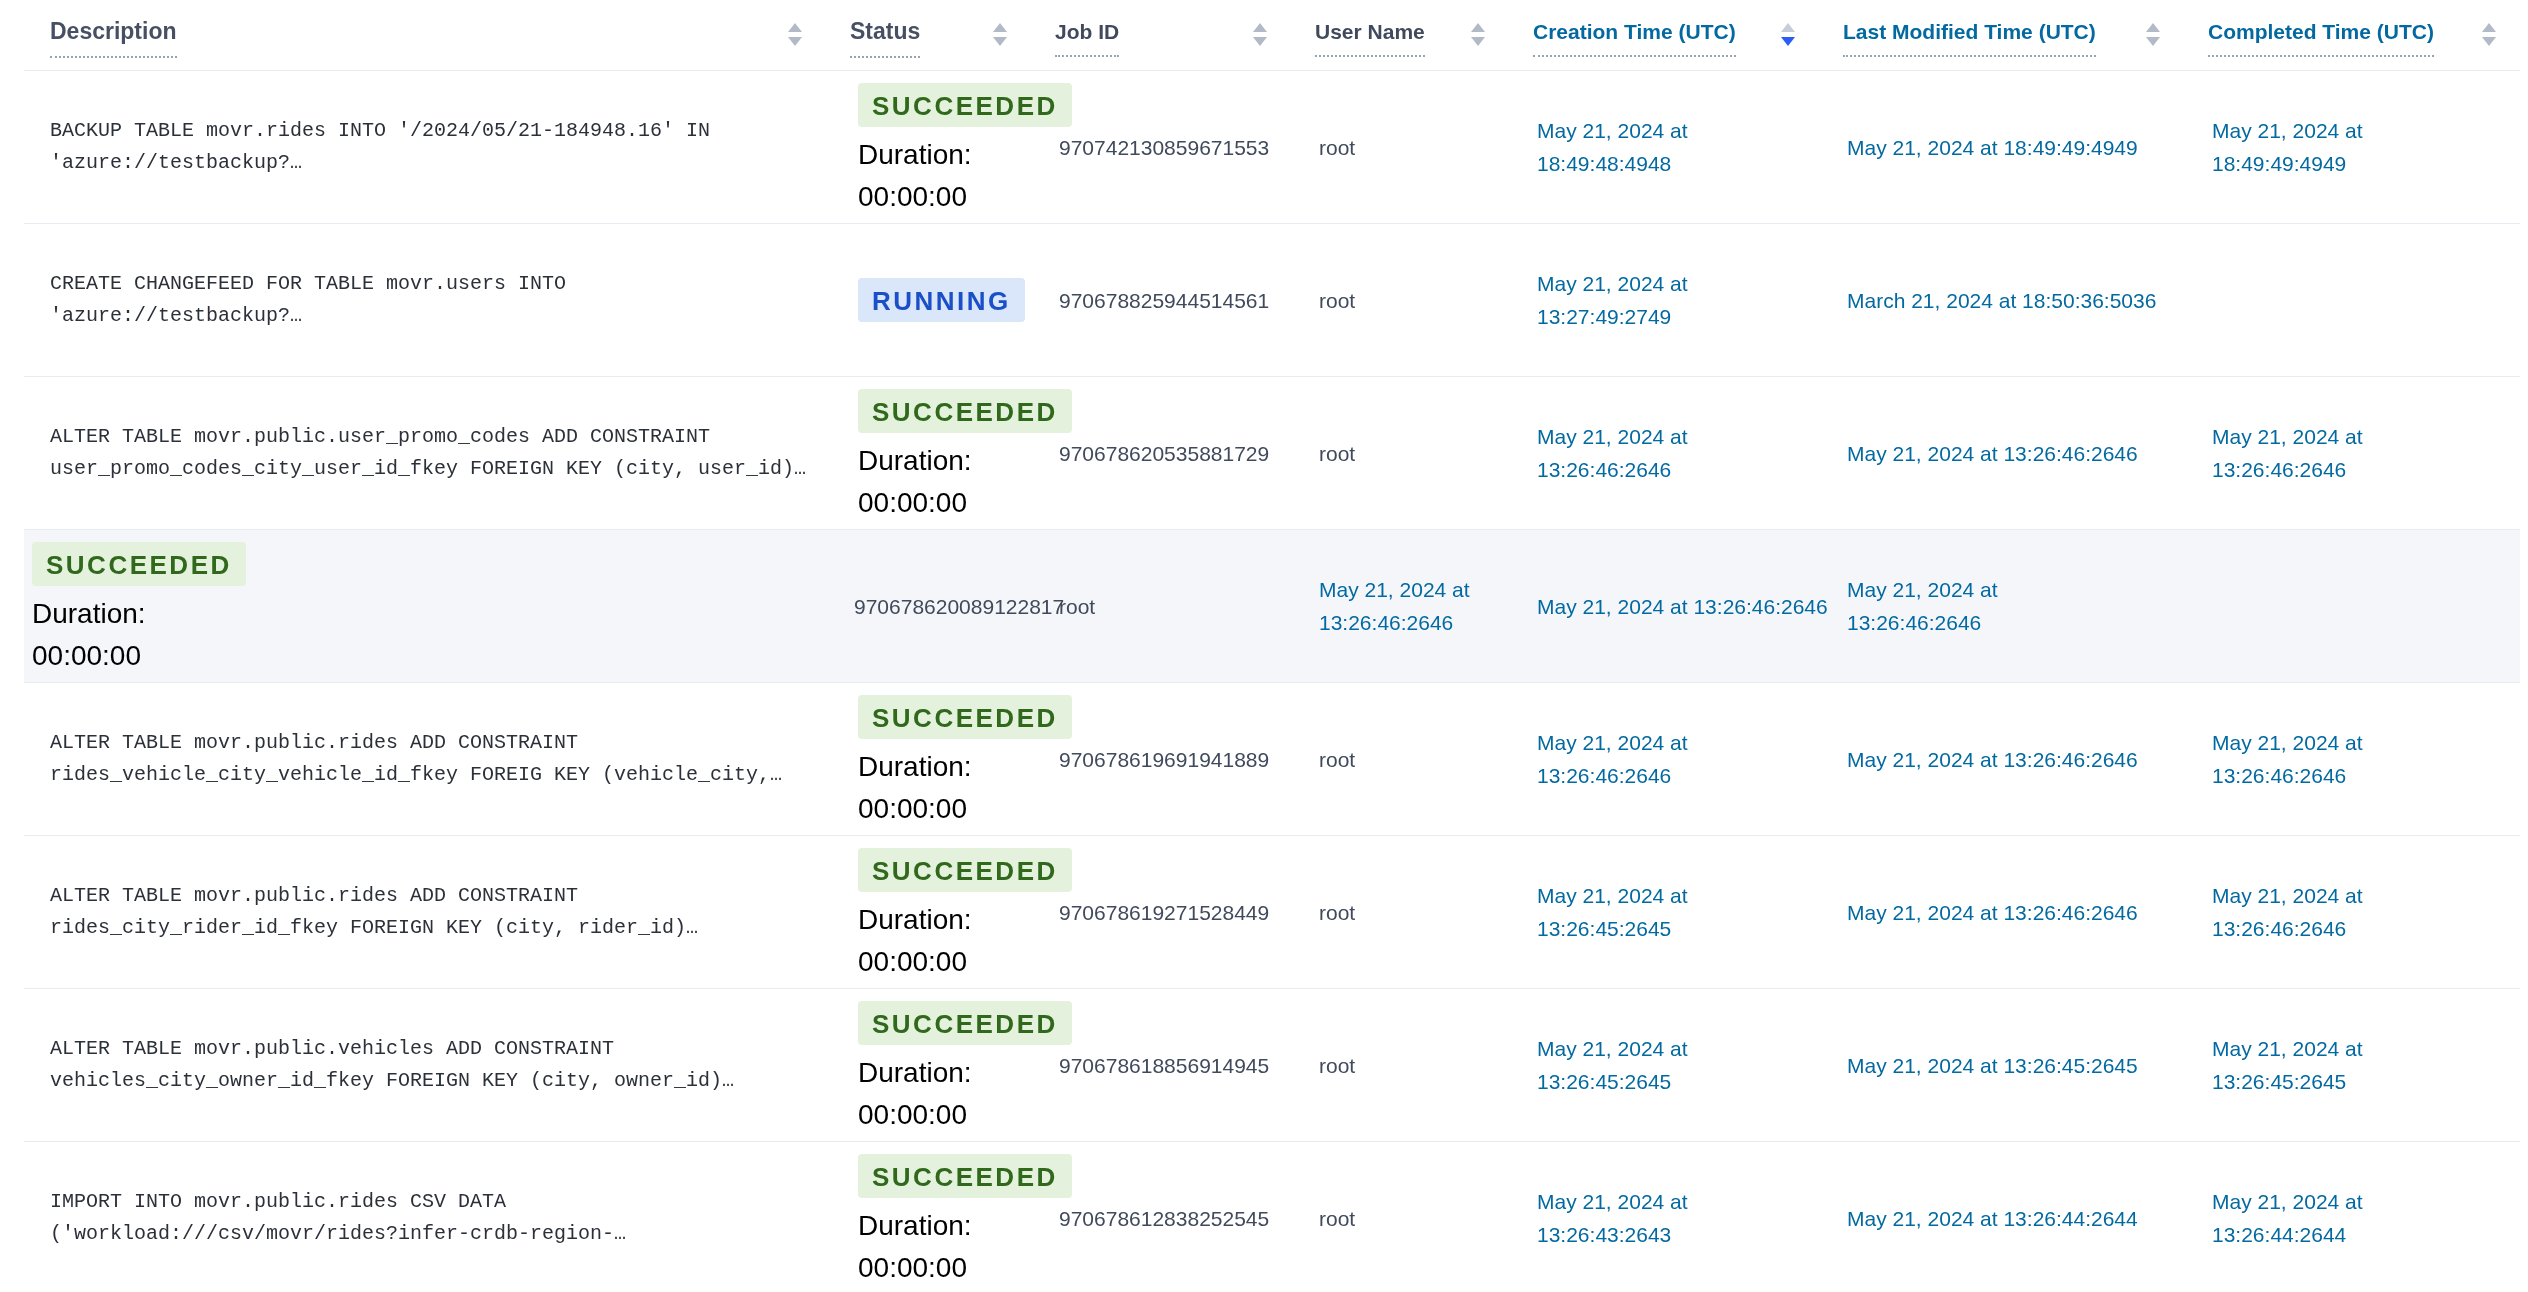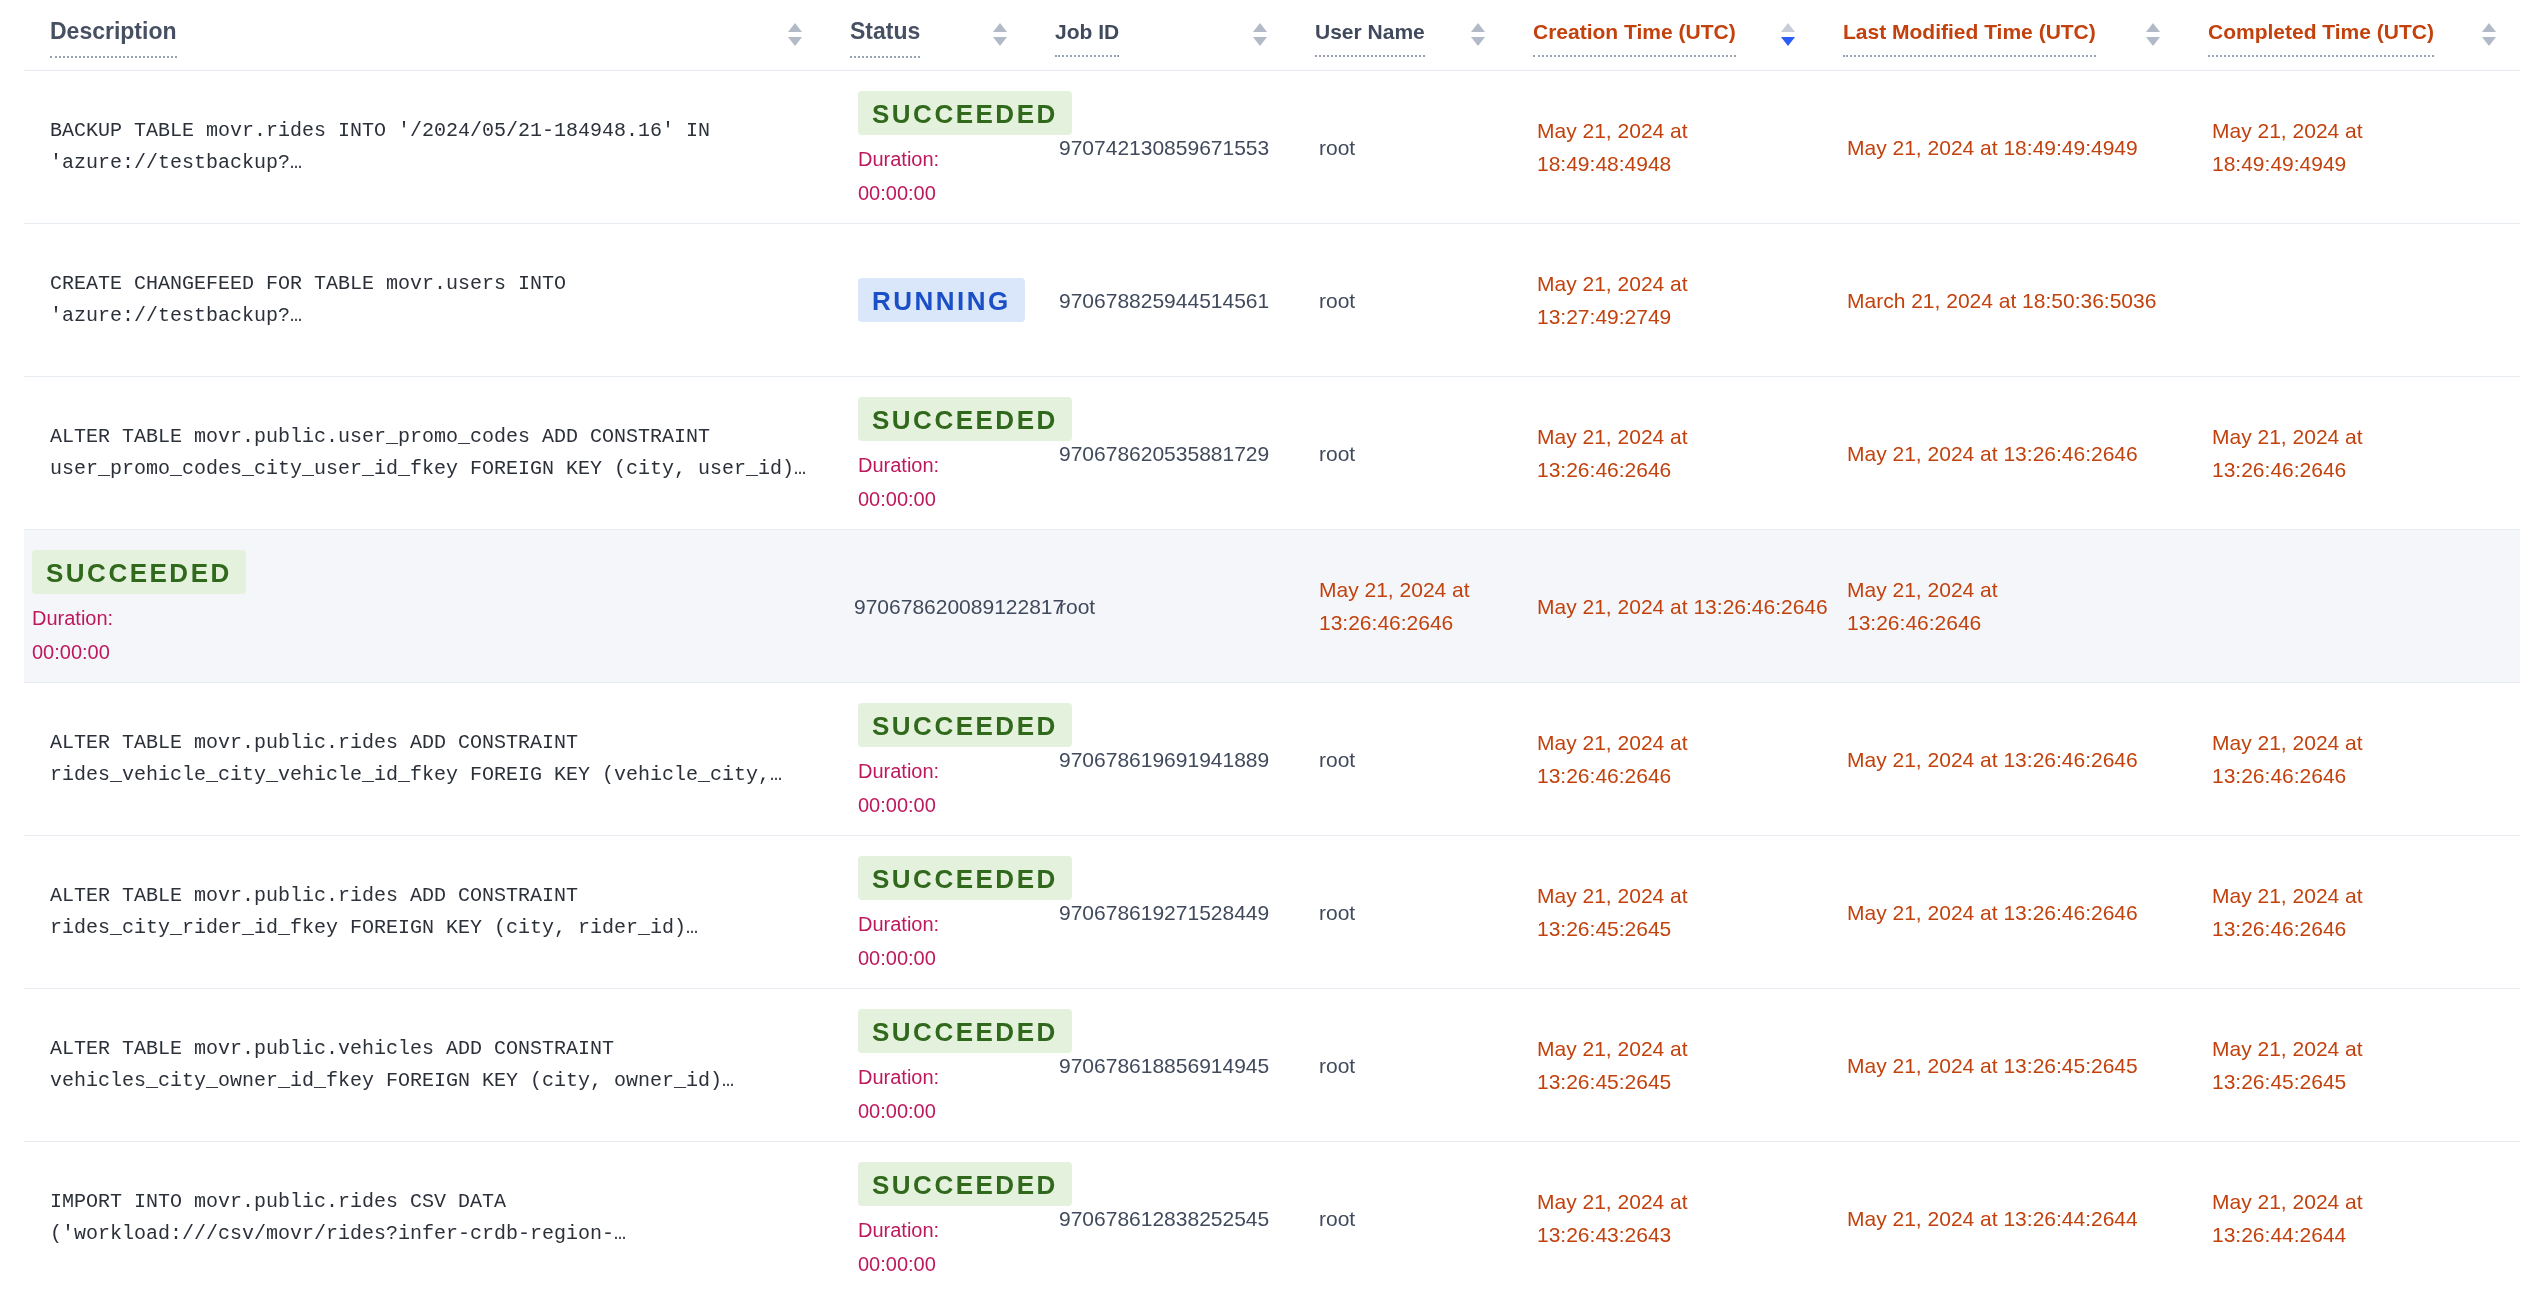--- a/index.html
+++ b/index.html
@@ -36,25 +36,25 @@
           padding-left: 4px; padding-right: 16px; }
   .c-desc.cell { padding-left: 26px; gap: 12px; }
   .mono { font-family: "Liberation Mono", "DejaVu Sans Mono", monospace;
           font-size: 20px; color: #2b3039; white-space: nowrap; line-height: 1.0; }
   .cell span { line-height: 1.0; }
   .c-status.cell { padding-left: 8px; gap: 14px; align-items: flex-start; }
   .badge { font-size: 26px; font-weight: 700; letter-spacing: 2.5px;
            padding: 10px 14px 8px 14px; border-radius: 4px; white-space: nowrap; }
   .badge.succeeded { background: #e4f1dd; color: #30691c; }
   .badge.running   { background: #dae6fa; color: #1a4fc7; }
-  .dur-label, .dur-value { font-size: 20px; color: #be185d; }
+  .dur-label, .dur-value { font-size: 28px; color: #000000; }
   .c-jobid span, .c-user span { font-size: 21px; color: #404a5c; }
   .c-created, .c-completed { gap: 12px; }
   .c-created span, .c-modified span, .c-completed span {
-      font-size: 21px; color: #c2410c; white-space: nowrap; }
+      font-size: 21px; color: #0369a1; white-space: nowrap; }
 </style>
 </head>
 <body>
 
 <div class="table">
   <div class="grid thead">
     <div class="th c-desc">
       <span class="th-label">Description</span>
       <span class="sort-icons">
         <span class="tri-up"></span>

